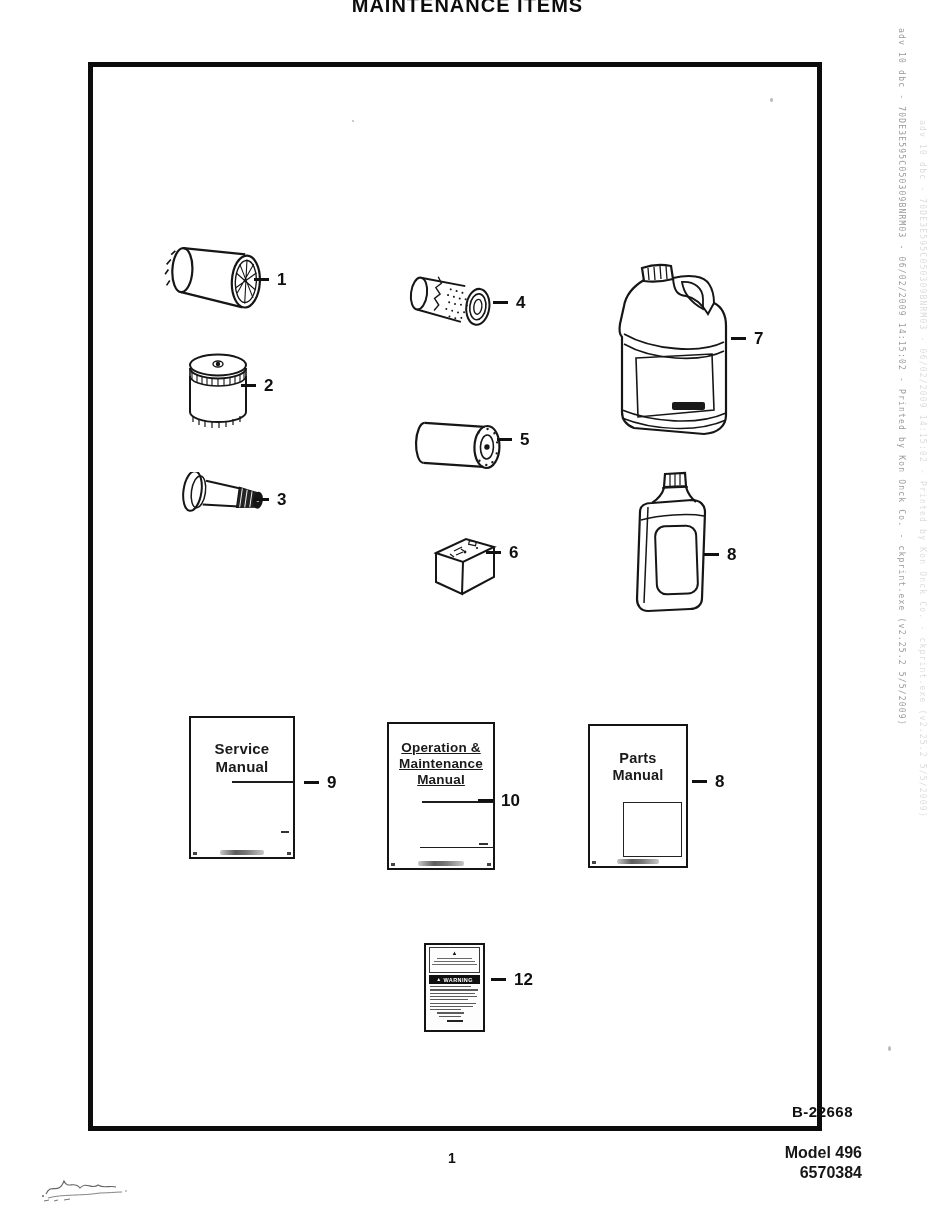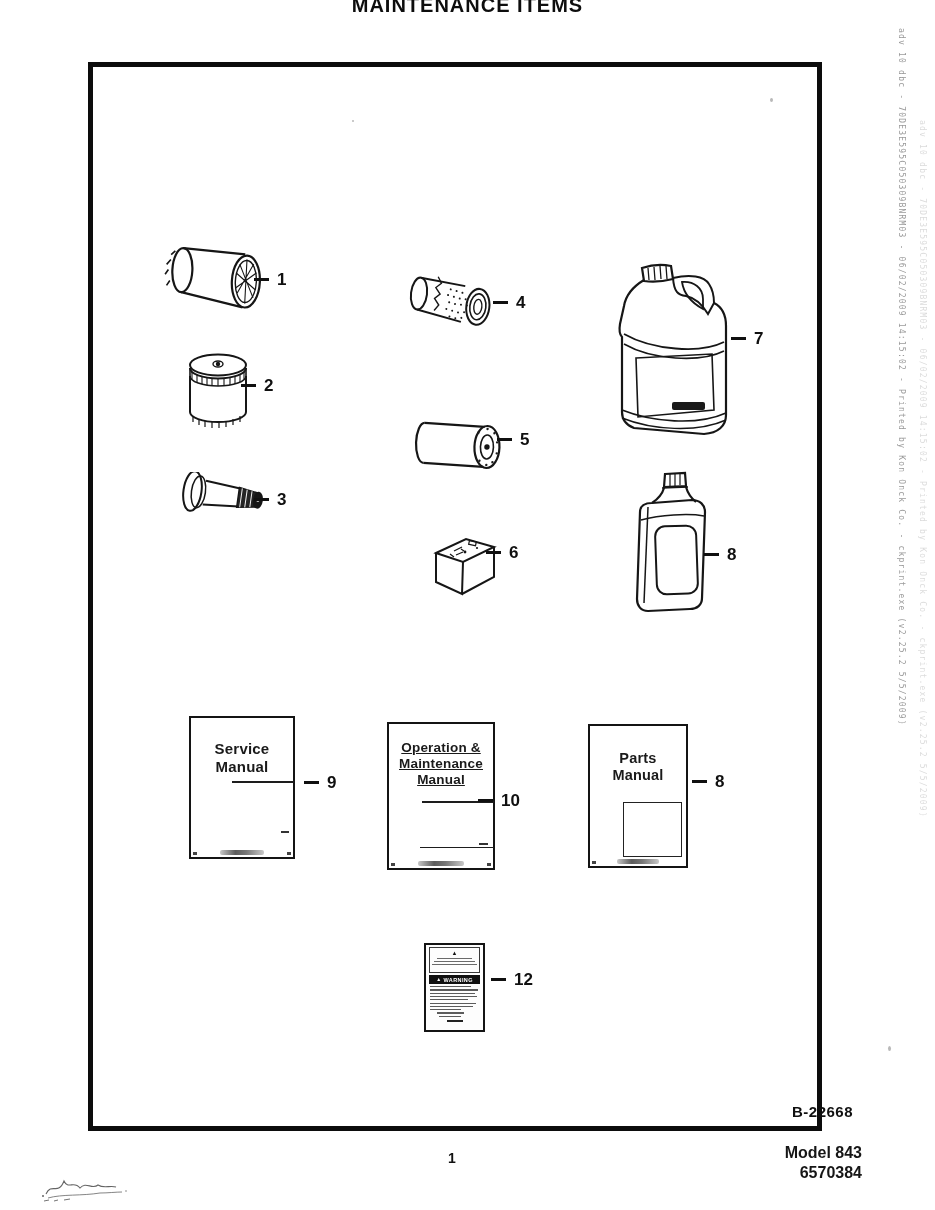--- a/index.html
+++ b/index.html
@@ -357,21 +357,21 @@
   <div class="callout c12">
       <span class="dash"></span>
       <span class="num">12</span>
     </div>
 
   <div class="figure-code">B-22668</div>
 
   <div class="page-number">1</div>
 
   <div class="model-block">
-    <div>Model 843</div>
+    <div>Model 496</div>
     <div>6570384</div>
   </div>
 
   <div class="watermark">adv 10 dbc - 70DE3E595C050309BNRM03 - 06/02/2009 14:15:02 - Printed by Kon Onck Co. - ckprint.exe (v2.25.2 5/5/2009)</div>
   <div class="watermark ghost">adv 10 dbc - 70DE3E595C050309BNRM03 - 06/02/2009 14:15:02 - Printed by Kon Onck Co. - ckprint.exe (v2.25.2 5/5/2009)</div>
 
   <svg class="smudge-svg" width="110" height="34">
     <g fill="none" stroke="#4a4a4a" stroke-width="1.1" opacity="0.85">
       <path d="M8,22 C14,10 20,24 26,9 C30,18 36,8 42,16 C48,9 54,18 60,13 C66,17 72,13 78,15"></path>
       <path d="M10,26 C24,22 44,24 62,21 C70,21 78,20 84,20" stroke-width="0.8"></path>

